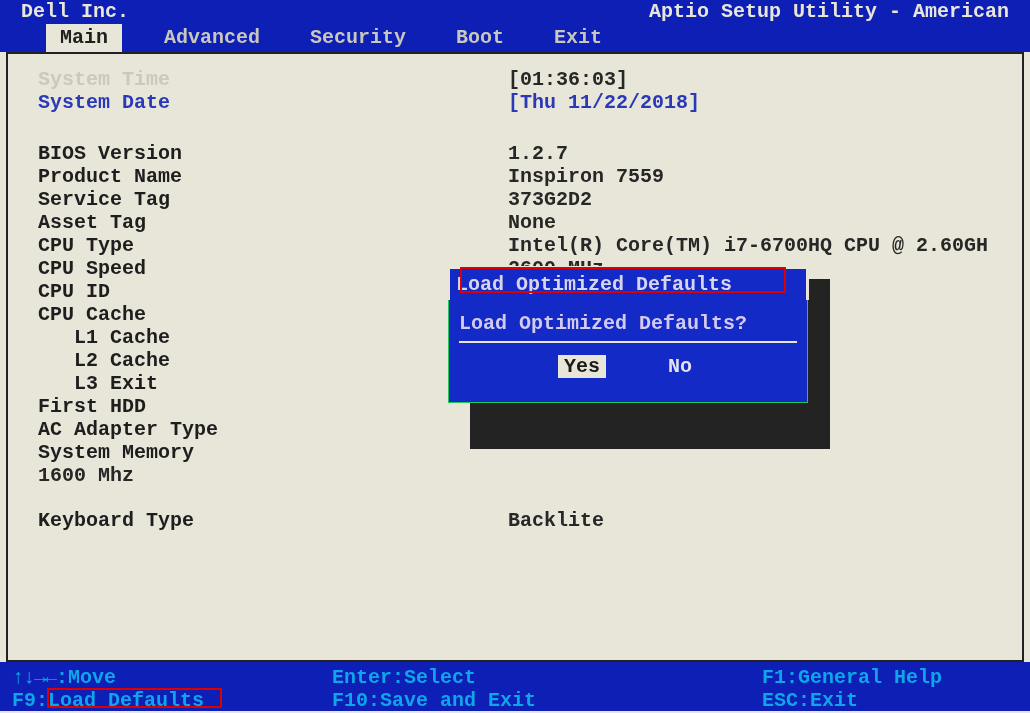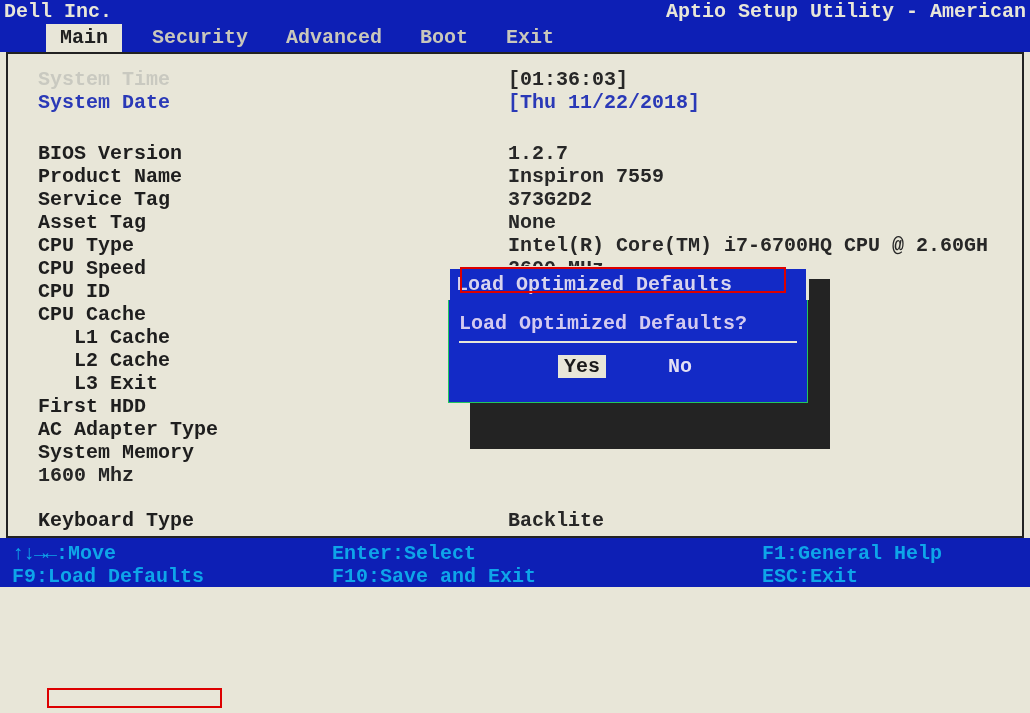--- a/index.html
+++ b/index.html
@@ -11,48 +11,48 @@
       font-weight: bold;
       overflow: hidden;
       background: #e8e6d8;
     }
     .header-top {
       background: #0d1fb5;
       color: #e8e6d8;
       height: 24px;
       display: flex;
       justify-content: space-between;
-      padding: 0 4px;
+      padding: 0 21px;
       line-height: 24px;
       white-space: nowrap;
     }
     .tab-bar {
       background: #0d1fb5;
       color: #c9c7bb;
       height: 28px;
       display: flex;
       align-items: flex-end;
       padding-left: 46px;
-      gap: 22px;
+      gap: 34px;
     }
     .tab {
       color: #c9c7bb;
       padding: 2px 8px;
       line-height: 24px;
     }
     .tab.active {
       background: #e8e6d8;
       color: #202020;
       padding: 2px 14px;
     }
     .main-area {
       background: #e8e6d8;
       border: 2px solid #222;
       margin: 0 6px 0 6px;
-      height: 486px;
+      height: 610px;
       padding: 14px 18px 27px 30px;
       position: relative;
       overflow: hidden;
     }
     .row {
       display: flex;
       height: 23px;
       line-height: 23px;
     }
     .label-col {
@@ -151,22 +151,22 @@
 </head>
 <body>
 
 <div class="header-top">
   <span>Dell Inc.</span>
   <span>Aptio Setup Utility - American</span>
 </div>
 
 <div class="tab-bar">
   <span class="tab active">Main</span>
+  <span class="tab">Advanced</span>
   <span class="tab">Security</span>
-  <span class="tab">Advanced</span>
   <span class="tab">Boot</span>
   <span class="tab">Exit</span>
 </div>
 
 <div class="main-area">
 
   <div class="row sel">
     <span class="label-col">System Time</span>
     <span class="value-col">[01:36:03]</span>
   </div>

